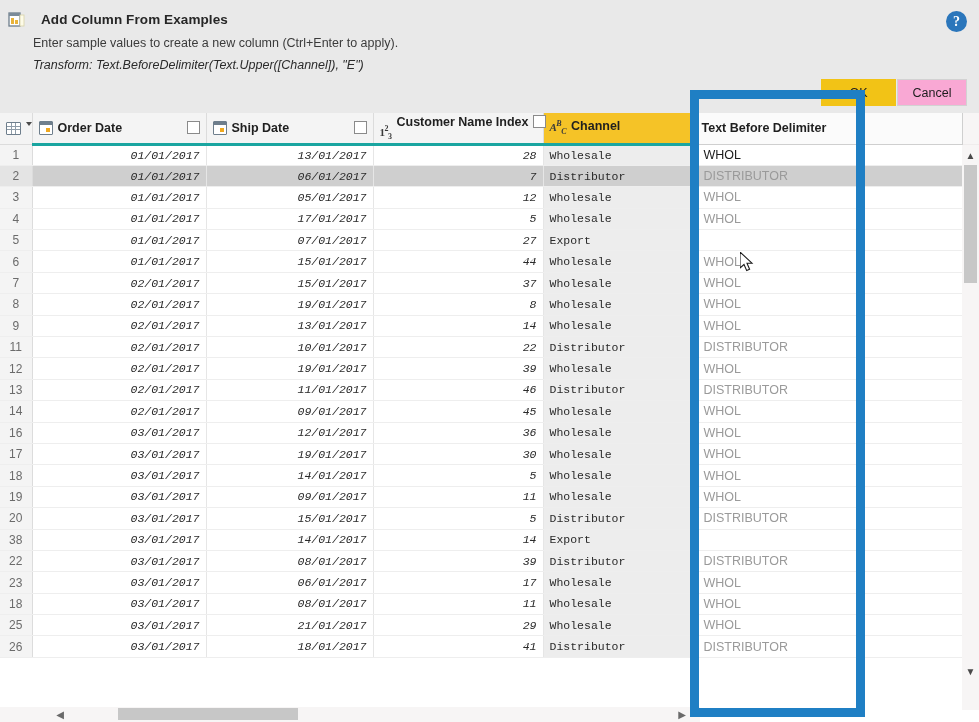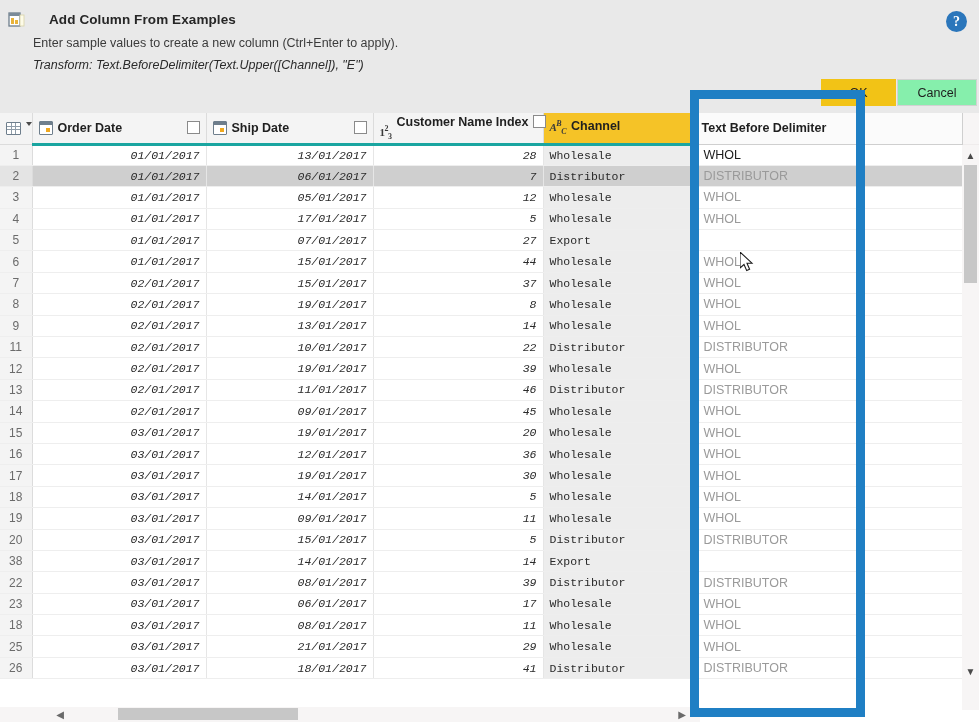--- a/index.html
+++ b/index.html
@@ -18,21 +18,21 @@
   
   .dlg-header {
     position: absolute;
     left: 0; top: 0;
     width: 979px; height: 113px;
     background: #e9e9e9;
   }
   .dlg-title-row {
     position: absolute;
     left: 8px; top: 11px;
-    display: flex; align-items: center; gap: 24px;
+    display: flex; align-items: center; gap: 16px;
   }
   .dlg-icon {
     width: 17px; height: 17px;
     position: relative;
     display: inline-block;
   }
   .dlg-title {
     font-size: 13.5px;
     font-weight: bold;
     color: #262626;
@@ -74,22 +74,22 @@
     background: #f2c316;
     border: none;
     color: #1d1d1d;
     font-size: 12.5px;
     font-family: "Liberation Sans", sans-serif;
     cursor: pointer;
   }
   .btn-cancel {
     position: absolute;
     left: 897px; top: 79px;
-    width: 80px; height: 27px;
-    background: #86efac;
+    width: 70px; height: 27px;
+    background: #f9a8d4;
     border: 1px solid #d2d2d2;
     color: #1d1d1d;
     font-size: 12.5px;
     font-family: "Liberation Sans", sans-serif;
     cursor: pointer;
   }
 
   
   .grid-wrap {
     position: absolute;
@@ -565,30 +565,20 @@
             <td class="idx">14</td>
             <td class="date">02/01/2017</td>
             <td class="date">09/01/2017</td>
             <td class="num">45</td>
             <td class="chan">Wholesale</td>
             <td class="newcol">WHOL</td>
             <td class="blank"></td>
             <td class="scrollcell"></td>
           </tr>
           <tr>
-            <td class="idx">15</td>
-            <td class="date">03/01/2017</td>
-            <td class="date">19/01/2017</td>
-            <td class="num">20</td>
-            <td class="chan">Wholesale</td>
-            <td class="newcol">WHOL</td>
-            <td class="blank"></td>
-            <td class="scrollcell"></td>
-          </tr>
-          <tr>
             <td class="idx">16</td>
             <td class="date">03/01/2017</td>
             <td class="date">12/01/2017</td>
             <td class="num">36</td>
             <td class="chan">Wholesale</td>
             <td class="newcol">WHOL</td>
             <td class="blank"></td>
             <td class="scrollcell"></td>
           </tr>
           <tr>

